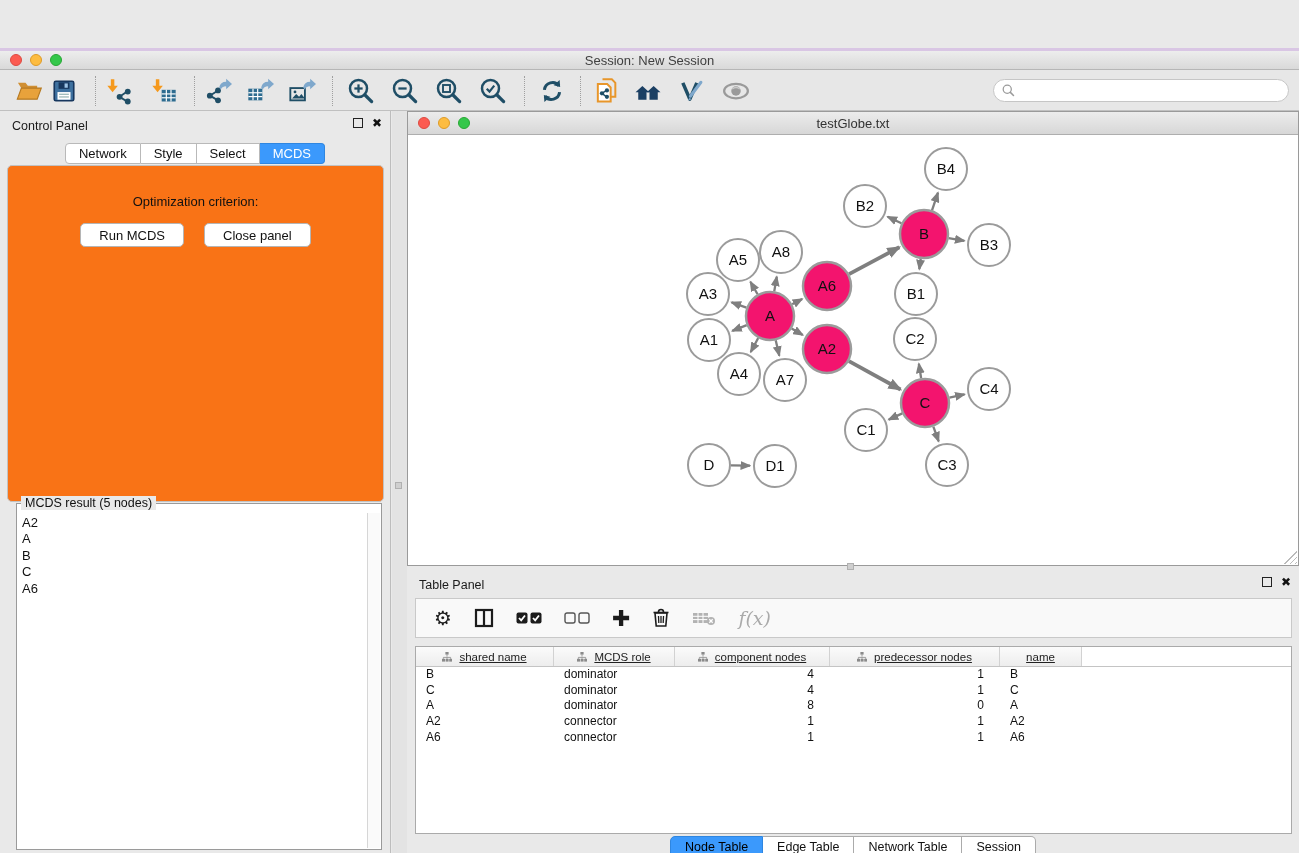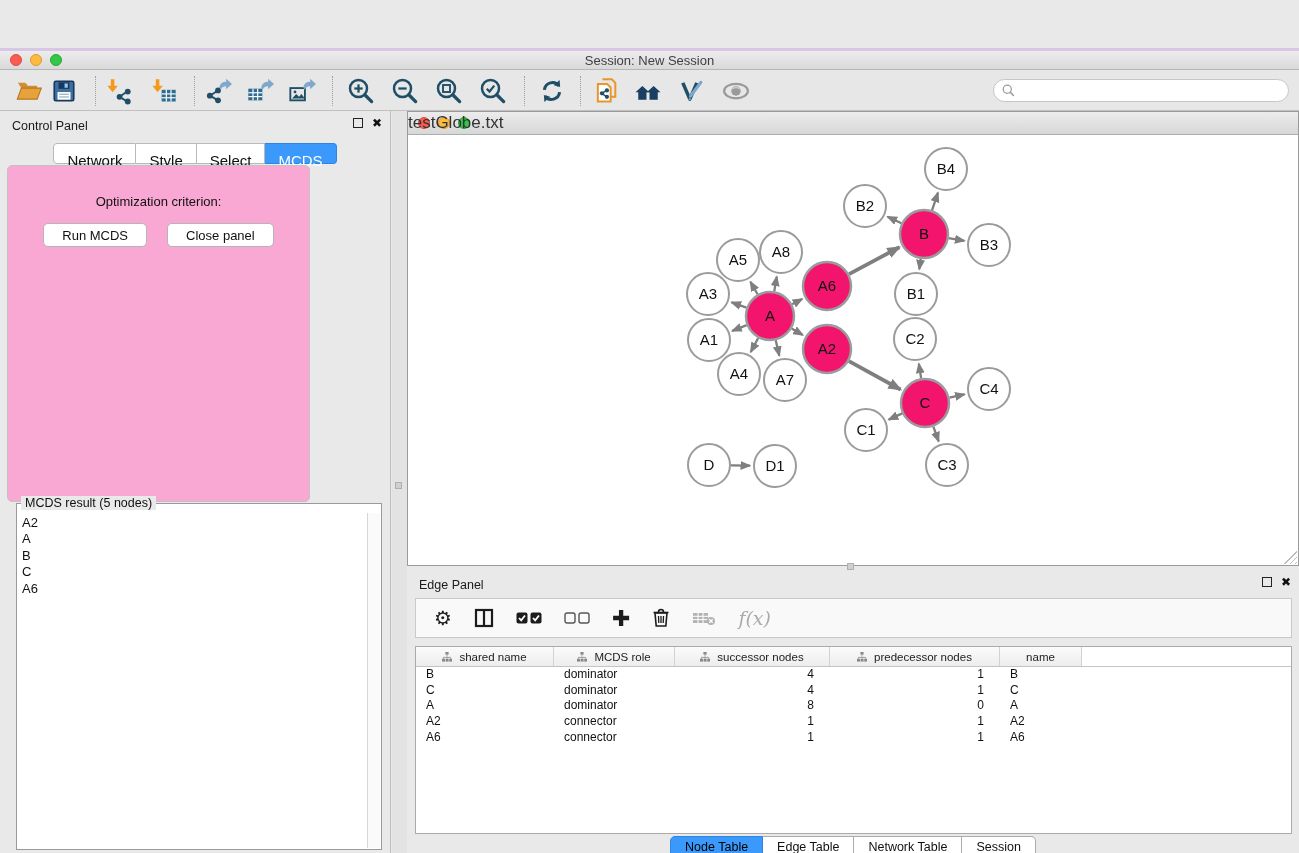--- a/index.html
+++ b/index.html
@@ -34,27 +34,27 @@
   
   #control-panel { position:absolute; left:0; top:63px; width:391px; height:757px;
     background:#e9e9e9; border-right:1px solid #bdbdbd; }
   .panel-head { position:relative; height:28px; }
   .panel-title { position:absolute; left:12px; top:8px; font-size:12.5px; color:#1a1a1a; }
   .panel-icons { position:absolute; right:8px; top:7px; display:flex; gap:9px; align-items:center; }
   .float-ic { width:10px; height:10px; border:1.5px solid #222; }
   .close-ic { font-size:12px; font-weight:bold; color:#111;
     font-family:"DejaVu Sans", sans-serif; line-height:10px; }
   #cp-tabs { position:absolute; left:0; top:32px; width:100%; display:flex; justify-content:center; }
-  .cp-tab { height:21px; padding:7px 13px; font-size:15px; line-height:20px; background:#fff;
+  .cp-tab { height:21px; padding:0 13px; font-size:13px; line-height:20px; background:#fff;
     border:1px solid #b9b9b9; border-left-width:0; color:#111; cursor:default; }
   .cp-tab:first-child { border-left-width:1px; border-radius:4px 0 0 4px; }
   .cp-tab:last-child { border-radius:0 4px 4px 0; }
   .cp-tab.selected { background:var(--accent,#3b99fc); border-color:#2f86e0; color:#fff; }
-  #cp-content { position:absolute; left:7px; top:54px; width:303px; height:337px;
-    background:#f9a8d4; border:1px solid #c2c2c2; border-radius:5px; }
+  #cp-content { position:absolute; left:7px; top:54px; width:377px; height:337px;
+    background:#f97316; border:1px solid #c2c2c2; border-radius:5px; }
   #opt-label { margin-top:28px; text-align:center; font-size:13px; color:#111; }
   #criterion { position:relative; margin:10px auto 0; width:305px; height:23px; background:#fff;
     border:1px solid #b5b5b5; border-radius:4px; font-size:13px; line-height:21px;
     padding-left:9px; color:#111; }
   #criterion .stepper { position:absolute; right:1px; top:1px; width:18px; height:19px;
     background:linear-gradient(#6db3fb,#3f8ef7); border-radius:3px; display:flex;
     flex-direction:column; align-items:center; justify-content:center; color:#fff; }
   #criterion .stepper span { font-size:7px; line-height:5.5px; font-family:"DejaVu Sans", sans-serif; }
   #cp-buttons { display:flex; justify-content:center; gap:20px; margin-top:14px; }
   .mac-btn { height:24px; padding:0 18px; background:#fff; border:1px solid #b5b5b5;
@@ -71,41 +71,41 @@
 
   
   #gutter { position:absolute; left:392px; top:63px; width:15px; height:757px; background:#e3e3e3; }
   .grab { position:absolute; width:7px; height:7px; background:#cfcfcf; border:1px solid #b0b0b0; }
 
   
   #net-window { position:absolute; left:407px; top:63px; width:892px; height:455px;
     border:1px solid #9a9a9a; background:#fff; }
   #net-titlebar { position:relative; height:23px; background:linear-gradient(#ececec,#d7d7d7);
     border-bottom:1px solid #aeaeae; display:flex; align-items:center; }
-  #net-titlebar .title { position:absolute; left:0; right:0; text-align:left;
-    font-size:17px; color:#333; }
+  #net-titlebar .title { position:absolute; left:0; right:0; text-align:center;
+    font-size:13px; color:#333; }
   #net-canvas { position:absolute; left:0; top:23px; right:0; bottom:0; background:#fff; overflow:hidden; }
   #net-resize { position:absolute; right:1px; bottom:1px; width:13px; height:13px;
     background:
       linear-gradient(135deg, transparent 0 50%, #bbb 50% 55%, transparent 55% 70%, #bbb 70% 75%, transparent 75% 90%, #bbb 90% 95%, transparent 95%); }
 
   
   #table-panel { position:absolute; left:407px; top:522px; width:892px; height:298px; background:#e9e9e9; }
   #tp-toolbar { position:absolute; left:8px; top:28px; right:7px; height:40px;
     background:#f9f9f9; border:1px solid #c9c9c9; display:flex; align-items:center; gap:22px;
     padding-left:18px; }
   .tp-ic { display:flex; align-items:center; justify-content:center; height:24px; }
   .glyph { font-family:"DejaVu Sans", sans-serif; color:#1c1c1c; }
   .fx { font-family:"DejaVu Serif", serif; font-style:italic; font-size:19px; color:#aaa; }
   #tp-table { position:absolute; left:8px; top:76px; right:7px; height:188px;
     background:#fff; border:1px solid #aaa; overflow:hidden; }
   #tp-header { display:flex; height:20px; background:linear-gradient(#fbfbfb,#ededed);
     border-bottom:1px solid #c4c4c4; }
   .th { display:flex; align-items:center; justify-content:center; gap:7px;
-    font-size:11.5px; color:#222; border-right:1px solid #d2d2d2; height:100%; }
+    font-size:11.5px; color:#222; border-right:1px solid #d2d2d2; height:100%;text-decoration:underline; }
   .th.filler { border-right:none; flex:1; background:#fff; }
   .tr { display:flex; height:15.7px; }
   .td { font-size:12px; color:#111; line-height:15.7px; white-space:nowrap; overflow:hidden; }
   #tp-tabs { position:absolute; left:0; right:0; top:266px; display:flex; justify-content:center; }
   .tp-tab { height:22px; padding:0 14px; font-size:12.5px; line-height:21px; background:#fff;
     border:1px solid #ababab; border-left-width:0; color:#111; }
   .tp-tab:first-child { border-left-width:1px; border-radius:5px 0 0 5px; }
   .tp-tab:last-child { border-radius:0 5px 5px 0; }
   .tp-tab.selected { background:var(--accent,#3b99fc); border-color:#2f86e0; color:#000000; }
 
@@ -414,21 +414,21 @@
           <circle cx="367" cy="331" r="21" fill="#FFFFFF" stroke="#9B9B9B" stroke-width="2"></circle>
           <text x="367" y="336" text-anchor="middle" font-size="15" fill="#111" font-family="&quot;Liberation Sans&quot;, sans-serif">D1</text>
         </svg>
     </div>
     <div id="net-resize"></div>
   </div>
   <div class="grab" style="left:847px; top:515px;"></div>
 
   <div id="table-panel">
     <div class="panel-head">
-      <div class="panel-title">Edge Panel</div>
+      <div class="panel-title">Table Panel</div>
       <div class="panel-icons">
         <div class="float-ic"></div>
         <div class="close-ic">✖</div>
       </div>
     </div>
     <div id="tp-toolbar">
       <div class="tp-ic glyph" style="font-size:20px">⚙</div>
       <div class="tp-ic">
         <svg width="20" height="20" viewBox="0 0 20 20">
             <rect x="2" y="2" width="16" height="16" fill="none" stroke="#1c1c1c" stroke-width="2.2"></rect>
@@ -504,21 +504,21 @@
           <div class="th" style="width: 155px;">
             <svg width="10" height="10" viewBox="0 0 10 10">
               <g fill="#8a8a8a">
                 <rect x="3.4" y="0" width="3.2" height="2.6"></rect>
                 <rect x="0" y="6.8" width="3" height="2.8"></rect>
                 <rect x="3.6" y="6.8" width="3" height="2.8"></rect>
                 <rect x="7.2" y="6.8" width="2.8" height="2.8"></rect>
               </g>
               <path d="M5 2.6 v2 M1.4 6.8 v-1.4 h7.2 v1.4 M5 5.4 v1.4" stroke="#8a8a8a" stroke-width="0.8" fill="none"></path>
             </svg>
-            <span>successor nodes</span>
+            <span>component nodes</span>
           </div>
           <div class="th" style="width: 170px; text-align: center;">
             <svg width="10" height="10" viewBox="0 0 10 10">
               <g fill="#8a8a8a">
                 <rect x="3.4" y="0" width="3.2" height="2.6"></rect>
                 <rect x="0" y="6.8" width="3" height="2.8"></rect>
                 <rect x="3.6" y="6.8" width="3" height="2.8"></rect>
                 <rect x="7.2" y="6.8" width="2.8" height="2.8"></rect>
               </g>
               <path d="M5 2.6 v2 M1.4 6.8 v-1.4 h7.2 v1.4 M5 5.4 v1.4" stroke="#8a8a8a" stroke-width="0.8" fill="none"></path>

